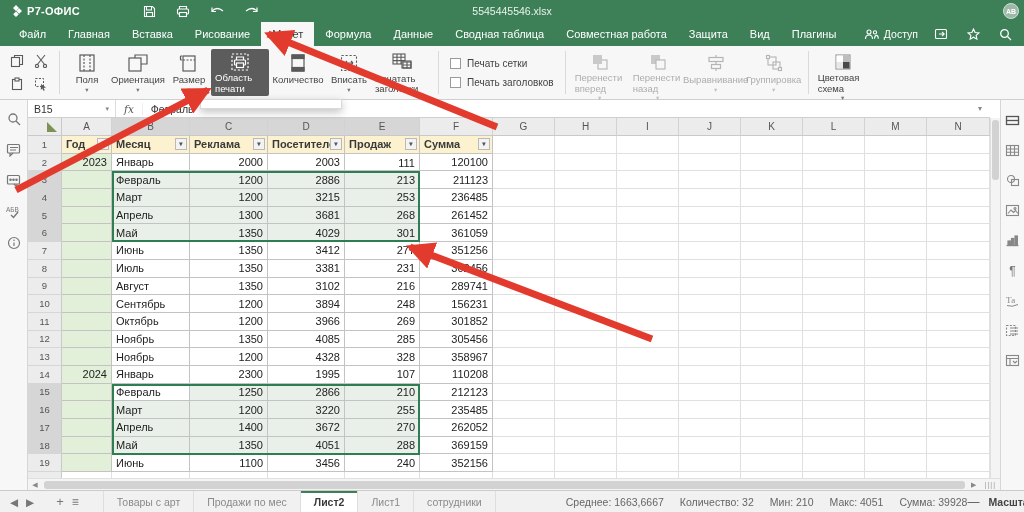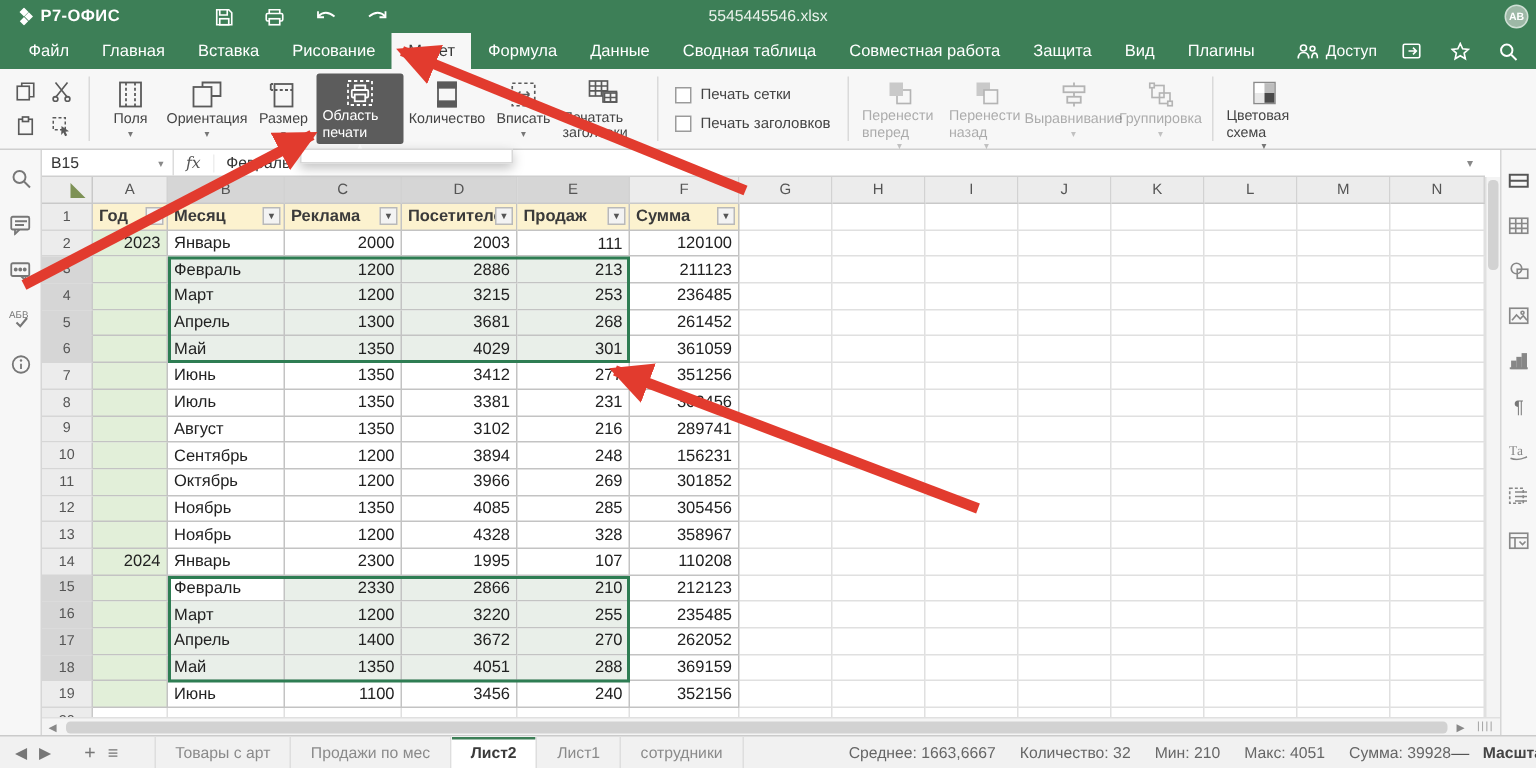--- a/index.html
+++ b/index.html
@@ -831,21 +831,21 @@
           <div class="cell" style="width: 62px;"></div>
           <div class="cell" style="width: 63px;"></div>
         </div>
         <div class="grow">
           <div class="rowh hl">15</div>
           <div class="cell tb grp num" style="width: 50px;"></div>
           <div class="cell tb act" style="width: 78px;">
             <span>Февраль</span>
           </div>
           <div class="cell tb num sel" style="width: 78px;">
-            <span>2330</span>
+            <span>1250</span>
           </div>
           <div class="cell tb num sel" style="width: 77px;">
             <span>2866</span>
           </div>
           <div class="cell tb num sel" style="width: 75px;">
             <span>210</span>
           </div>
           <div class="cell tb num" style="width: 73px;">
             <span>212123</span>
           </div>

